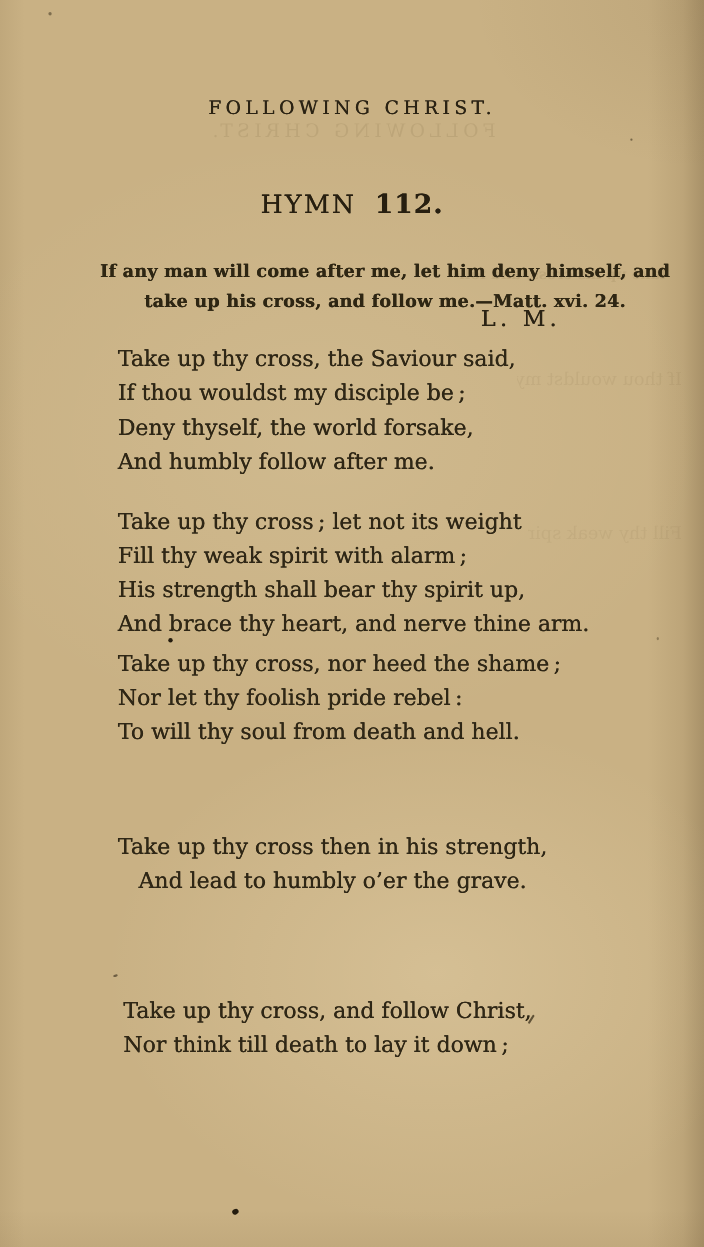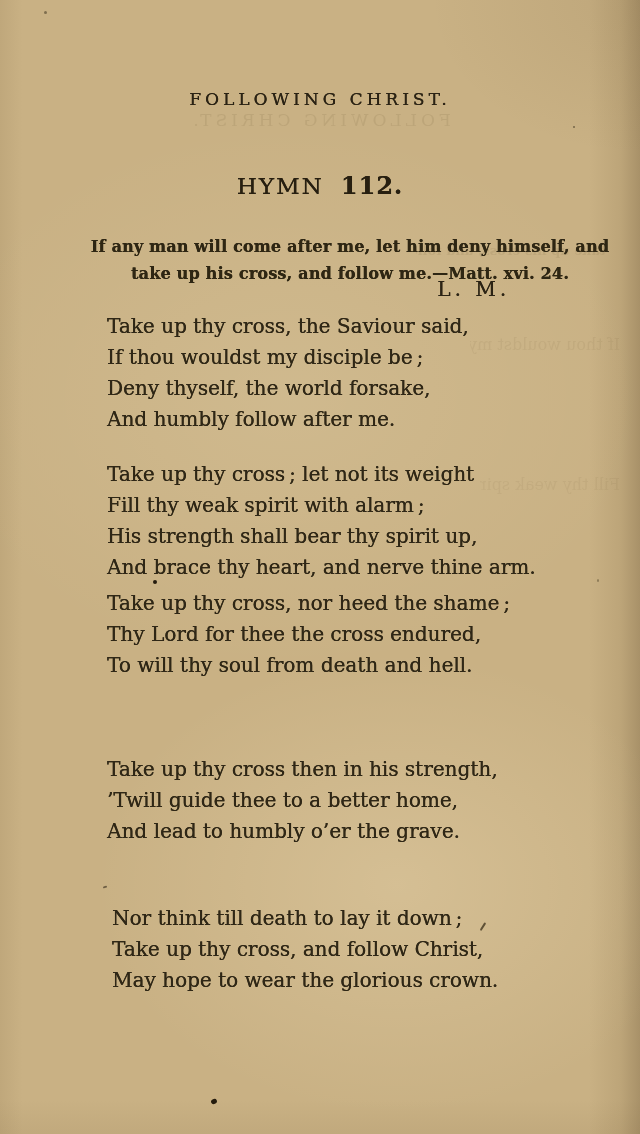--- a/index.html
+++ b/index.html
@@ -37,21 +37,21 @@
     position:absolute;top:277px;right:130px;
     font-size:20px;letter-spacing:4px;color:#2b2314;
   }
   .stanza{
     position:absolute;left:107px;
     font-size:20px;line-height:31px;white-space:nowrap;color:#2f2716;
   }
   #stanza-1{top:311px;}
   #stanza-2{top:459px;}
   #stanza-3{top:588px;}
-  #stanza-4{top:754px;}
+  #stanza-4{top:754px;text-align:center;}
   #stanza-5{top:903px;left:112px;}
   .speck{position:absolute;background:#241c0e;border-radius:50%;}
   .speck.s-mid{left:153px;top:580px;width:4px;height:4px;}
   .speck.s-bottom{left:211px;top:1099px;width:6px;height:5px;transform:rotate(-25deg);}
   .speck.s-tl{left:44px;top:11px;width:3px;height:3px;opacity:.45;}
   .speck.s-r1{left:573px;top:126px;width:2px;height:2px;opacity:.5;}
   .speck.s-st5{left:103px;top:886px;width:4px;height:2px;opacity:.55;transform:rotate(-15deg);border-radius:40%;}
   .stroke{position:absolute;background:#3a2f1a;}
   .stroke.m-christ{left:482px;top:922px;width:1.6px;height:9px;transform:rotate(32deg);opacity:.75;border-radius:1px;}
   .stroke.m-r2{left:597px;top:579px;width:2px;height:3px;opacity:.4;border-radius:50%;}
@@ -96,34 +96,32 @@
 
   <div class="stanza txt" id="stanza-2">
     <div class="line">Take up thy cross ; let not its weight</div>
     <div class="line">Fill thy weak spirit with alarm ;</div>
     <div class="line">His strength shall bear thy spirit up,</div>
     <div class="line">And brace thy heart, and nerve thine arm.</div>
   </div>
 
   <div class="stanza txt" id="stanza-3">
     <div class="line">Take up thy cross, nor heed the shame ;</div>
-    <div class="line">Thy Lord for thee the cross endured,</div>
+    <div class="line">Nor let thy foolish pride rebel :</div>
     <div class="line">To will thy soul from death and hell.</div>
   </div>
 
   <div class="stanza txt" id="stanza-4">
     <div class="line">Take up thy cross then in his strength,</div>
-    <div class="line">’Twill guide thee to a better home,</div>
     <div class="line">And lead to humbly o’er the grave.</div>
   </div>
 
   <div class="stanza txt" id="stanza-5">
+    <div class="line">Take up thy cross, and follow Christ,</div>
     <div class="line">Nor think till death to lay it down ;</div>
-    <div class="line">Take up thy cross, and follow Christ,</div>
-    <div class="line">May hope to wear the glorious crown.</div>
   </div>
 
   <div class="speck s-mid"></div>
   <div class="speck s-bottom"></div>
   <div class="speck s-tl"></div>
   <div class="speck s-r1"></div>
   <div class="speck s-st5"></div>
   <div class="stroke m-christ"></div>
   <div class="stroke m-r2"></div>
 

